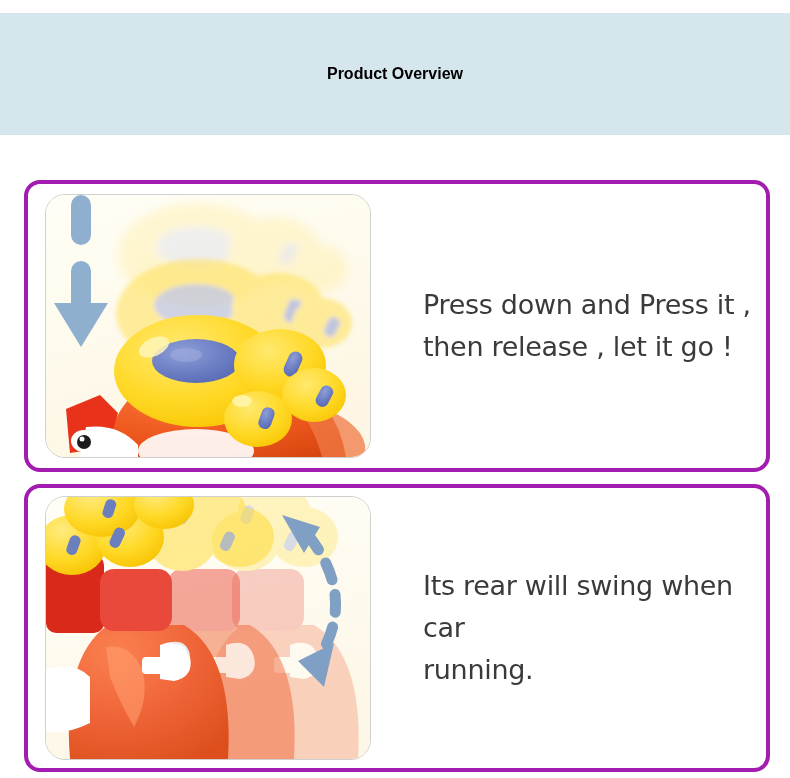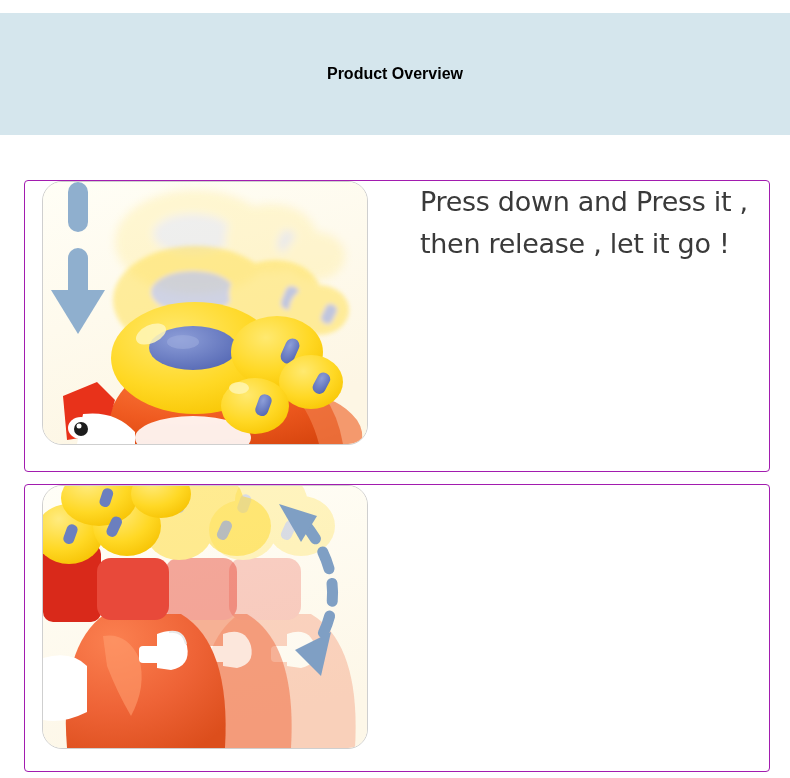--- a/index.html
+++ b/index.html
@@ -27,25 +27,26 @@
     align-items: center;
     justify-content: center;
     font-weight: bold;
   }
 
   
   .feature-card {
     position: absolute;
     left: 24px;
     width: 746px;
-    border: 1px solid #a21caf;
-    border-radius: 4px;
+    border: 4px solid #a21caf;
+    border-radius: 16px;
     background: #ffffff;
     box-sizing: border-box;
     display: flex;
+    align-items: center;
   }
   #feature-card-1 { top: 180px; height: 292px; }
   #feature-card-2 { top: 484px; height: 288px; }
 
   .card-image-frame {
     position: relative;
     width: 324px;
     height: 262px;
     margin-left: 17px;
     border: 1px solid #cfcfcf;
@@ -234,13 +235,15 @@
       </g>
 
       <g>
         <path d="M262 38 Q314 104 268 168" fill="none" stroke="#7f9fc4" stroke-width="11" stroke-linecap="round" stroke-dasharray="18 15"></path>
         <path d="M236 18 L274 30 L258 56 Z" fill="#7f9fc4"></path>
         <path d="M288 146 L278 190 L252 164 Z" fill="#7f9fc4"></path>
       </g>
     </svg>
   </div>
 
+  <div class="card-caption">Its rear will swing when car
+running.</div>
 </div>
 
 </body></html>

